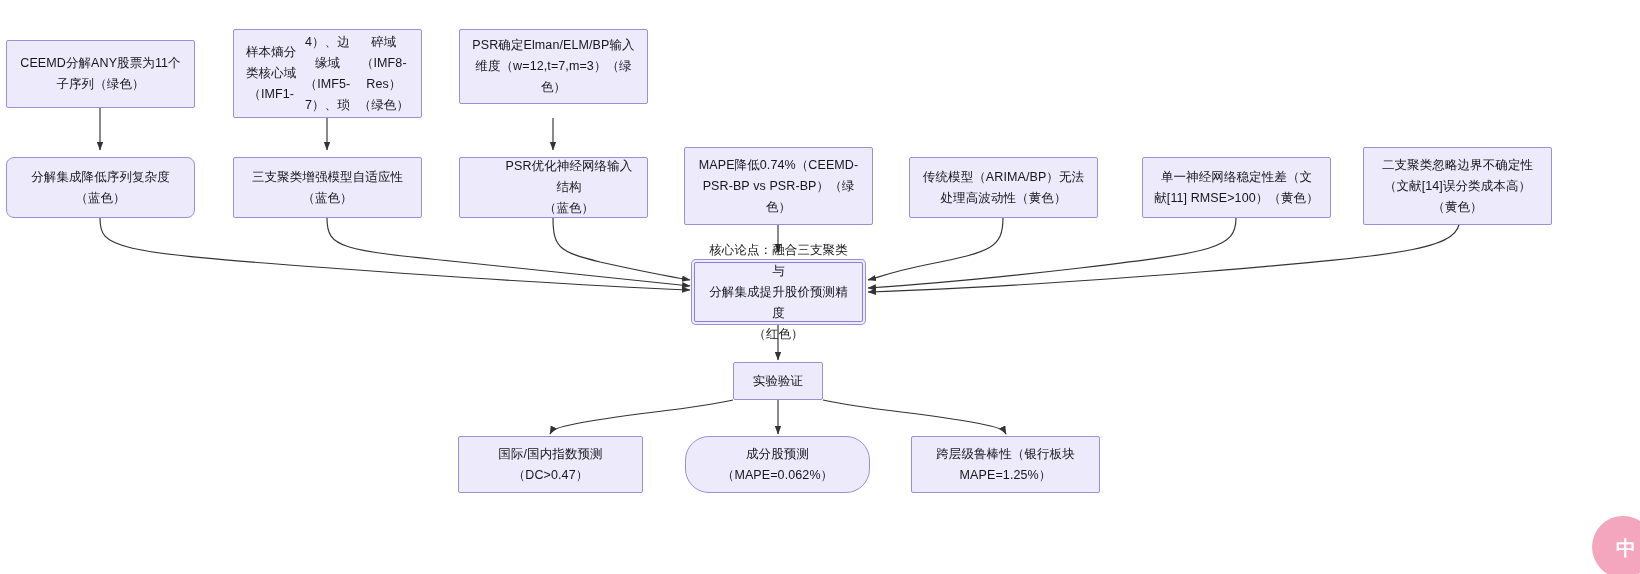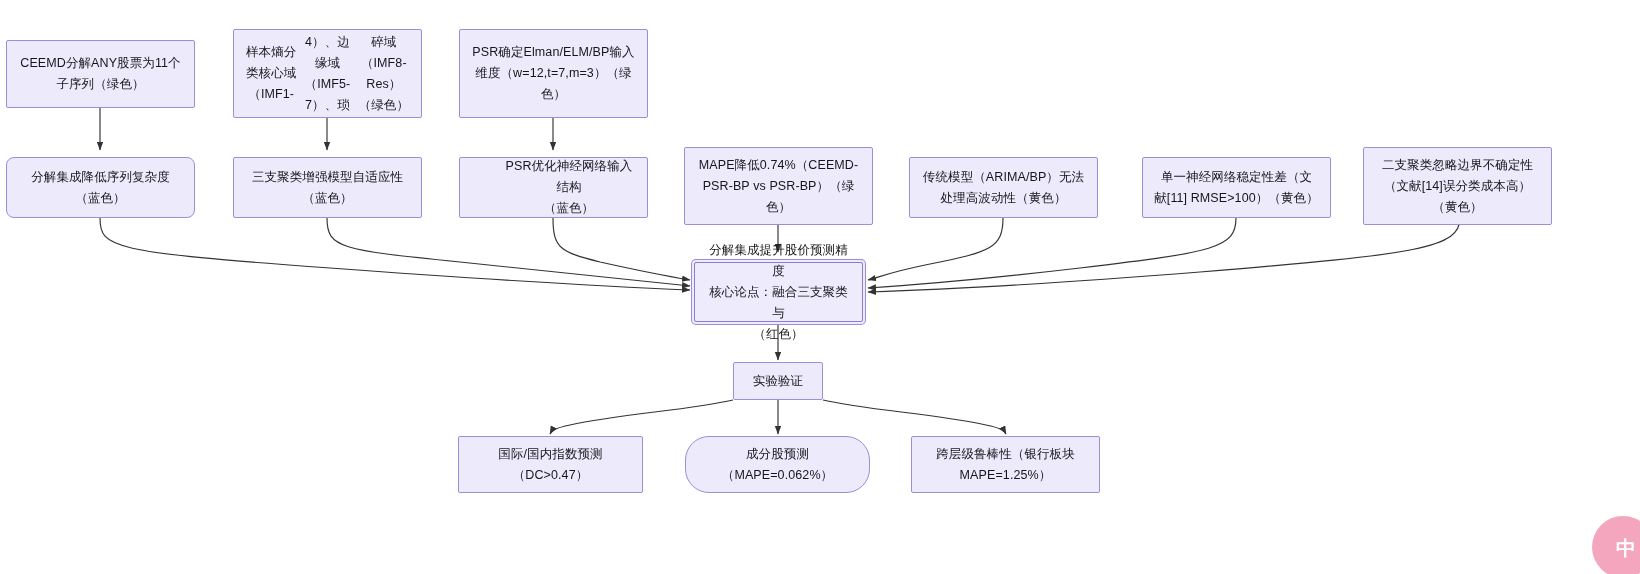--- a/index.html
+++ b/index.html
@@ -89,21 +89,21 @@
     <span>CEEMD分解ANY股票为11个</span>
     <span>子序列（绿色）</span>
   </div>
 
   <div class="node" style="left:233px;top:29px;width:189px;height:89px;flex-direction:row;">
     <span>样本熵分类核心域（IMF1-</span>
     <span>4）、边缘域（IMF5-7）、琐</span>
     <span>碎域（IMF8-Res）（绿色）</span>
   </div>
 
-  <div class="node" style="left:459px;top:29px;width:189px;height:89px;flex-direction:column;">
+  <div class="node" style="left:459px;top:29px;width:189px;height:75px;flex-direction:column;">
     <span>PSR确定Elman/ELM/BP输入</span>
     <span>维度（w=12,t=7,m=3）（绿</span>
     <span>色）</span>
   </div>
 
   <div class="node" style="left:6px;top:157px;width:189px;height:61px;flex-direction:column;border-radius:8px;">
     <span>分解集成降低序列复杂度</span>
     <span>（蓝色）</span>
   </div>
 
@@ -133,22 +133,22 @@
     <span>献[11] RMSE&gt;100）（黄色）</span>
   </div>
 
   <div class="node" style="left:1363px;top:147px;width:189px;height:78px;flex-direction:column;">
     <span>二支聚类忽略边界不确定性</span>
     <span>（文献[14]误分类成本高）</span>
     <span>（黄色）</span>
   </div>
 
   <div class="node core" style="left:694px;top:262px;width:169px;height:60px;flex-direction:column;">
+    <span>核心论点：融合三支聚类与</span>
     <span>分解集成提升股价预测精度</span>
-    <span>核心论点：融合三支聚类与</span>
     <span>（红色）</span>
   </div>
 
   <div class="node" style="left:733px;top:362px;width:90px;height:38px;">
     <span>实验验证</span>
   </div>
 
   <div class="node" style="left:458px;top:436px;width:185px;height:57px;flex-direction:column;">
     <span>国际/国内指数预测</span>
     <span>（DC&gt;0.47）</span>

